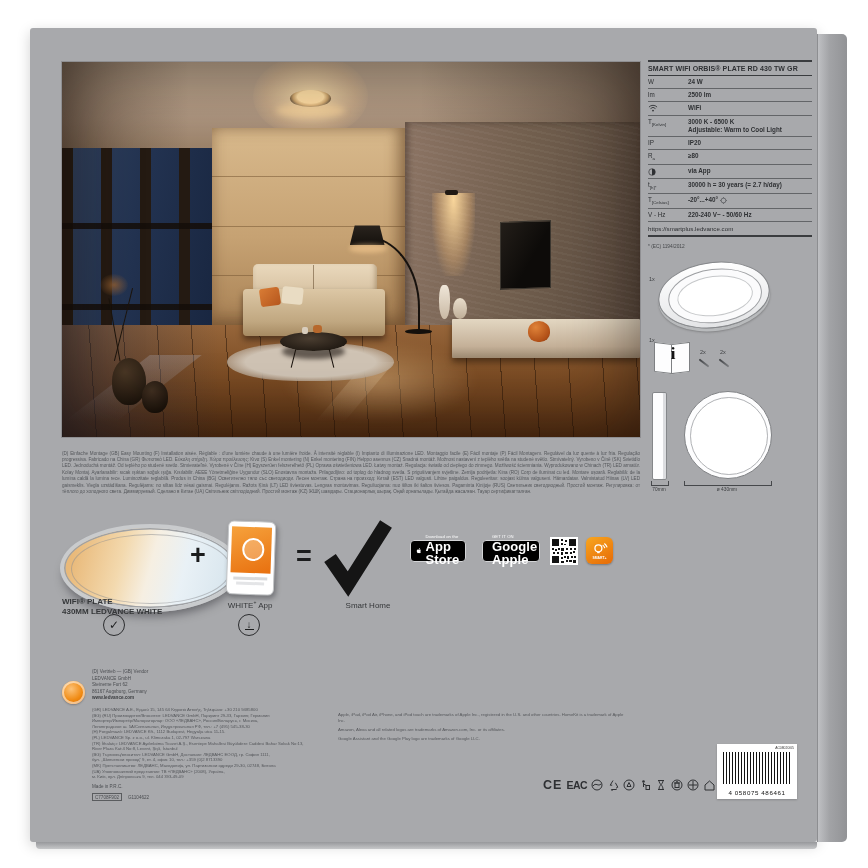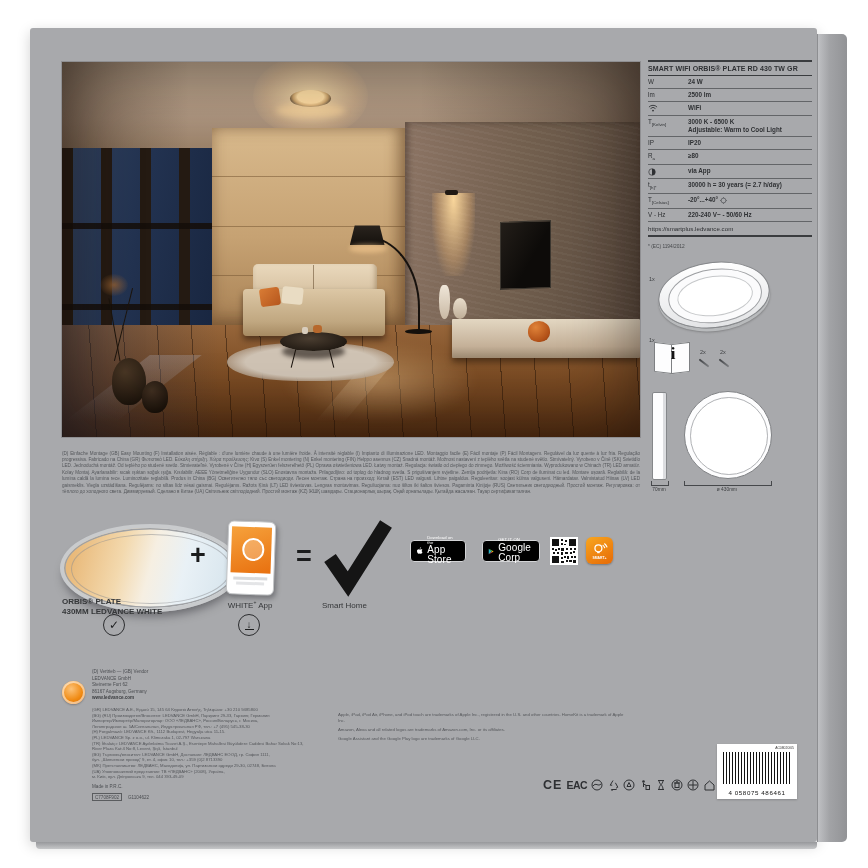--- a/index.html
+++ b/index.html
@@ -165,28 +165,28 @@
      box-shadow:2px 3px 5px rgba(40,40,45,.4);}
   .phone-screen{position:absolute;left:7%;top:7%;width:86%;height:64%;
      background:linear-gradient(160deg,#f6a23c,#e8700f);}
   .phone-dot{position:absolute;left:30%;top:22%;width:40%;height:26%;border-radius:50%;
      border:2px solid #ffffff;background:rgba(255,255,255,.25);}
   .phone-foot{position:absolute;left:12%;top:76%;width:76%;height:3px;background:#d9dadc;}
   .phone-foot2{position:absolute;left:20%;top:84%;width:60%;height:3px;background:#e4e5e7;}
   .lp-applabel{position:absolute;left:215px;top:599px;width:70px;text-align:center;font-size:8px;color:#353739;}
   .lp-applabel sup{font-size:5px;}
   .bigcheck{position:absolute;left:318px;top:514px;}
-  .lp-smarthome{position:absolute;left:322px;top:601px;width:92px;text-align:left;font-size:8px;color:#353739;}
+  .lp-smarthome{position:absolute;left:322px;top:601px;width:92px;text-align:center;font-size:8px;color:#353739;}
 
   
   .badge{position:absolute;height:22px;background:#000;border:1px solid #d3d4d6;border-radius:4px;
      color:#fff;display:flex;align-items:center;padding:0 5px;box-sizing:border-box;}
   .badge .bt{display:flex;flex-direction:column;margin-left:4px;line-height:1.05;}
   .badge .bt .s{font-size:4.2px;letter-spacing:.1px;}
-  .badge .bt .b{font-size:10px;font-weight:normal;letter-spacing:.1px;}
+  .badge .bt .b{font-size:13px;font-weight:bold;letter-spacing:.1px;}
   .qr{position:absolute;left:550px;top:537px;width:28px;height:28px;background:#fff;padding:1px;box-sizing:border-box;}
   .appicon{position:absolute;left:586px;top:537px;width:27px;height:27px;border-radius:6px;
      background:linear-gradient(150deg,#f8a61f,#e66a06);display:flex;flex-direction:column;
      align-items:center;justify-content:center;box-shadow:0 1px 2px rgba(0,0,0,.3);}
   .appicon .lbl{font-size:3.4px;color:#fff;font-weight:bold;margin-top:-1px;}
 
   
   .lv-dot{position:absolute;left:62px;top:681px;width:23px;height:23px;border-radius:50%;
      background:radial-gradient(circle at 40% 35%,#fcc278,#f08a12 55%,#d96c02 85%);
      box-shadow:inset 0 0 0 2px rgba(255,255,255,.55),0 1px 2px rgba(0,0,0,.25);}
@@ -348,21 +348,21 @@
   <div class="dim-label" style="left:645px;top:487px;width:28px;">70mm</div>
   <div class="dim-bracket" style="left:684px;top:481px;width:86px;"></div>
   <div class="dim-label" style="left:684px;top:487px;width:86px;">ø 430mm</div>
 
   <p class="fineprint">(D) Einfache Montage (GB) Easy Mounting (F) Installation aisée. Réglable : d'une lumière chaude à une lumière froide. À intensité réglable (I) Impianto di illuminazione LED. Montaggio facile (E) Fácil montaje (P) Fácil Montagem. Regulável da luz quente à luz fria. Regulação progressiva. Fabricado na China (GR) Φωτιστικό LED. Εύκολη στήριξη. Χώρα προέλευσης: Κίνα (S) Enkel montering (N) Enkel montering (FIN) Helppo asennus (CZ) Snadná montáž. Možnost nastavení z teplého světla na studené světlo. Stmívatelný. Vyrobeno v Číně (SK) Svietidlo LED. Jednoduchá montáž. Od teplého po studené svetlo. Stmievateľné. Vyrobené v Číne (H) Egyszerűen felszerelhető (PL) Oprawa oświetleniowa LED. Łatwy montaż. Regulacja: światło od ciepłego do zimnego. Możliwość ściemniania. Wyprodukowano w Chinach (TR) LED armatür. Kolay Montaj. Ayarlanabilir: sıcak ışıktan soğuk ışığa. Kısılabilir. AEEE Yönetmeliğine Uygundur (SLO) Enostavna montaža. Prilagodljivo: od toplog do hladnog svetla. S prigušivanjem svjetline. Zemlja podrijetla: Kina (RO) Corp de iluminat cu led. Montare ușoară. Reglabilă: de la lumina caldă la lumina rece. Luminozitate reglabilă. Produs in China (BG) Осветително тяло със светодиоди. Лесен монтаж. Страна на произход: Китай (EST) LED valgusti. Lihtne paigaldus. Reguleeritav: soojast külma valguseni. Hämardatav. Valmistatud Hiinas (LV) LED gaismeklis. Viegla uzstādīšana. Regulējams: no siltas līdz vēsai gaismai. Regulējams. Ražots Ķīnā (LT) LED šviestuvas. Lengvas montavimas. Reguliuojama: nuo šiltos iki šaltos šviesos. Pagaminta Kinijoje (RUS) Светильник светодиодный. Простой монтаж. Регулировка: от тёплого до холодного света. Диммируемый. Сделано в Китае (UA) Світильник світлодіодний. Простий монтаж (KZ) ЖШҚ шамдары. Стационарлық шырақ. Оңай орнатылады. Қытайда жасалған. Тауар сертификатталған.</p>
 
   <div class="lp-plate">
     <div class="lp-plate-in"></div>
   </div>
   <div class="lp-name">
-    <div>ORBIS® PLATE</div>
+    <div>WIFI® PLATE</div>
     <div>430MM LEDVANCE WHITE</div>
   </div>
   <div class="circle-ic" style="left:103px;top:614px;">
     <span class="chk">✓</span>
   </div>
   <div class="op" style="left:190px;top:540px;">+</div>
   <div class="phone">
     <div class="phone-screen"></div>
     <div class="phone-dot"></div>
     <div class="phone-foot"></div>
@@ -395,21 +395,21 @@
   </div>
   <div class="badge" style="left:482px;top:540px;width:58px;">
     <svg width="10" height="11" viewBox="0 0 16 16">
       <path d="M2 1.2v13.6l7.2-6.8z" fill="#29b6c9"></path>
       <path d="M2 1.2l9.6 4.6-2.4 2.2z" fill="#57c84f"></path>
       <path d="M2 14.8l9.6-4.6-2.4-2.2z" fill="#d9504a"></path>
       <path d="M11.6 5.8l2.9 2.2-2.9 2.2-2.4-2.2z" fill="#f2b705"></path>
     </svg>
     <span class="bt">
         <span class="s">GET IT ON</span>
-        <span class="b">Google Corp</span>
+        <span class="b">Google Apple</span>
       </span>
   </div>
   <div class="qr">
     <svg width="26" height="26" viewBox="0 0 26 26" shape-rendering="crispEdges">
       <rect width="26" height="26" fill="#fff"></rect>
       <path fill="#111" d="M1 1h7v7H1zM3 3h3v3H3zM18 1h7v7h-7zM20 3h3v3h-3zM1 18h7v7H1zM3 20h3v3H3z"></path>
       <path fill="#111" d="M10 1h2v2h-2zM14 2h2v2h-2zM10 5h2v2h-2zM13 6h2v1h-2zM1 10h2v2H1zM4 11h2v2H4zM7 10h2v2H7zM10 10h3v3h-3zM15 10h2v2h-2zM19 10h2v2h-2zM23 10h2v2h-2zM2 14h2v2H2zM6 14h2v2H6zM10 14h2v3h-2zM14 14h3v2h-3zM19 14h2v2h-2zM22 13h2v2h-2zM10 19h2v2h-2zM13 18h2v2h-2zM16 18h2v3h-2zM20 18h2v2h-2zM23 18h2v2h-2zM10 23h3v2h-3zM15 22h2v2h-2zM18 22h3v2h-3zM22 22h3v3h-3z"></path>
     </svg>
   </div>
   <div class="appicon">

